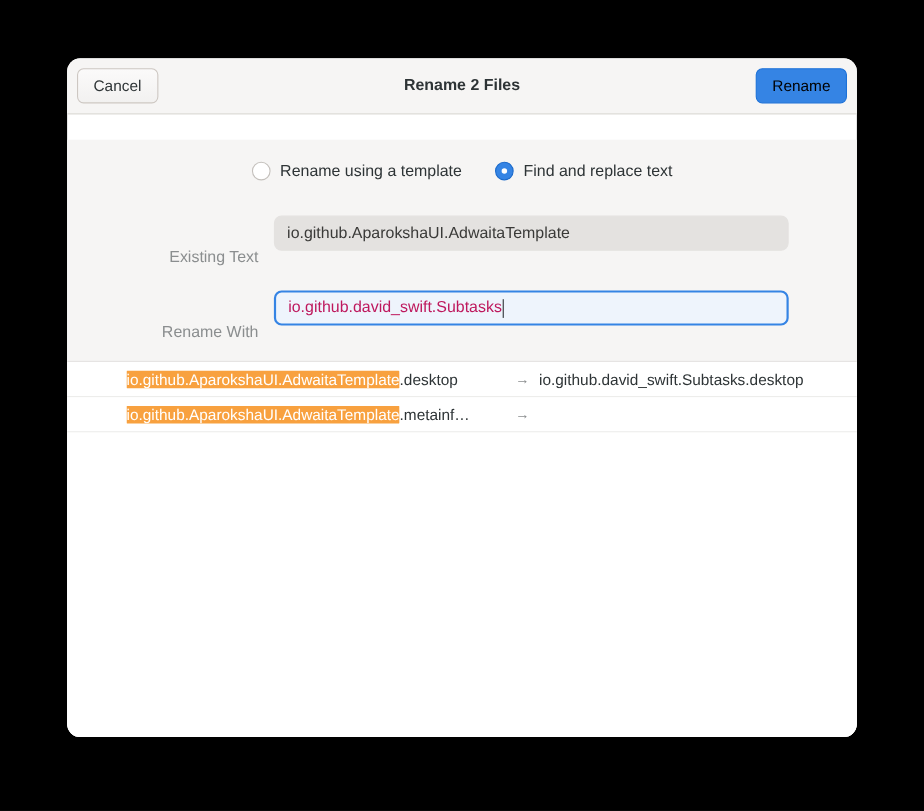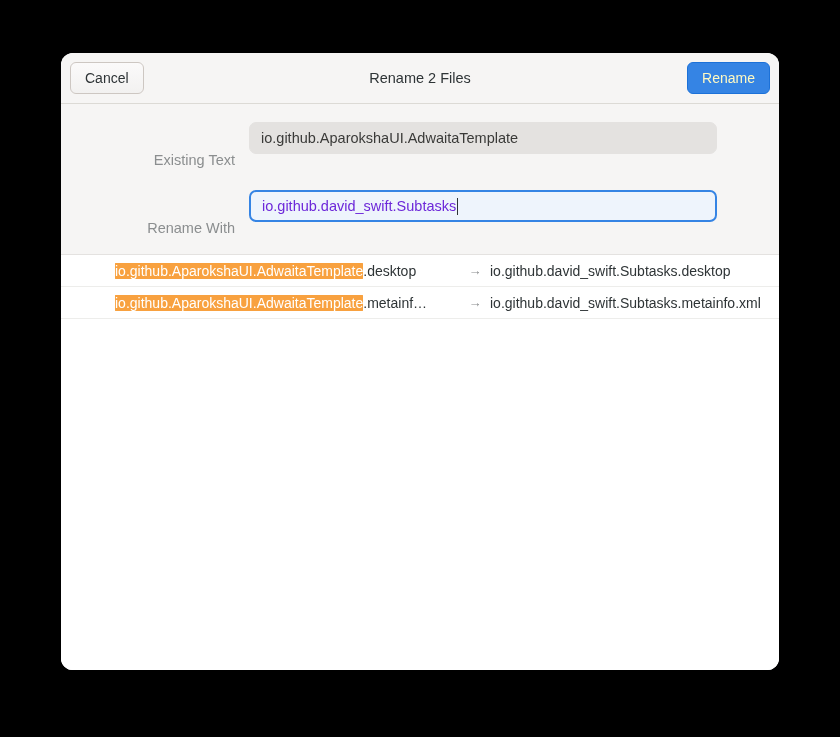--- a/index.html
+++ b/index.html
@@ -22,57 +22,58 @@
     left: 61px;
     top: 53px;
     width: 718px;
     height: 617px;
     background: #ffffff;
     border-radius: 12px;
     box-shadow: 0 10px 30px rgba(0,0,0,0.45);
     overflow: hidden;
     display: flex;
     flex-direction: column;
+    gap: 23px;
   }
   .headerbar {
     height: 50px;
     min-height: 50px;
     background: #f6f5f4;
     border-bottom: 1px solid #dcdad5;
     display: flex;
     align-items: center;
     padding: 0 9px;
     position: relative;
   }
   .hb-title {
     position: absolute;
     left: 0;
     right: 0;
     text-align: center;
     font-size: 14.5px;
-    font-weight: normal;
+    font-weight: bold;
     color: #2e3436;
     pointer-events: none;
   }
   .btn {
     font-size: 14px;
     border-radius: 6px;
     padding: 6px 14px;
     border: 1px solid #cdc7c2;
     background: linear-gradient(#fbfafa, #f2f1f0);
     color: #2e3436;
     cursor: pointer;
     position: relative;
     z-index: 2;
     line-height: 18px;
   }
   .btn.suggested {
     background: #3584e4;
     border-color: #1c71d8;
-    color: #fef9c3;
+    color: #000000;
     font-weight: normal;
   }
   .spacer { flex: 1; }
 
   .content {
     flex: 1;
     background: #f6f5f4;
     display: flex;
     flex-direction: column;
   }
@@ -143,21 +144,21 @@
     box-sizing: border-box;
   }
   .entry.readonly {
     background: #e4e2e0;
     border: 1px solid #e4e2e0;
     color: #3a3a38;
   }
   .entry.focused {
     background: #eef4fc;
     border: 2px solid #3584e4;
-    color: #6d28d9;
+    color: #be185d;
   }
   .caret {
     display: inline-block;
     width: 1px;
     height: 17px;
     background: #2e3436;
     margin-left: 1px;
     vertical-align: middle;
   }
 
@@ -212,20 +213,30 @@
 
     <div class="headerbar">
       <button class="btn">Cancel</button>
       <div class="hb-title">Rename 2 Files</div>
       <div class="spacer"></div>
       <button class="btn suggested">Rename</button>
     </div>
 
     <div class="content">
 
+      <div class="mode-row">
+        <div class="radio-opt">
+          <span class="radio"></span>
+          <span>Rename using a template</span>
+        </div>
+        <div class="radio-opt">
+          <span class="radio checked"></span>
+          <span>Find and replace text</span>
+        </div>
+      </div>
 
       <div class="field-row">
         <div class="field-label">Existing Text</div>
         <div class="entry readonly">
           <span>io.github.AparokshaUI.AdwaitaTemplate</span>
         </div>
       </div>
 
       <div class="field-row">
         <div class="field-label">Rename With</div>
@@ -239,19 +250,18 @@
 
         <div class="row">
           <div class="old-name"><span class="hl">io.github.AparokshaUI.AdwaitaTemplate</span><span>.desktop</span></div>
           <div class="arrow">→</div>
           <div class="new-name">io.github.david_swift.Subtasks.desktop</div>
         </div>
 
         <div class="row">
           <div class="old-name"><span class="hl">io.github.AparokshaUI.AdwaitaTemplate</span><span>.metainf…</span></div>
           <div class="arrow">→</div>
-          <div class="new-name">io.github.david_swift.Subtasks.metainfo.xml</div>
         </div>
 
       </div>
     </div>
   </div>
 </div>
 
 </body></html>

